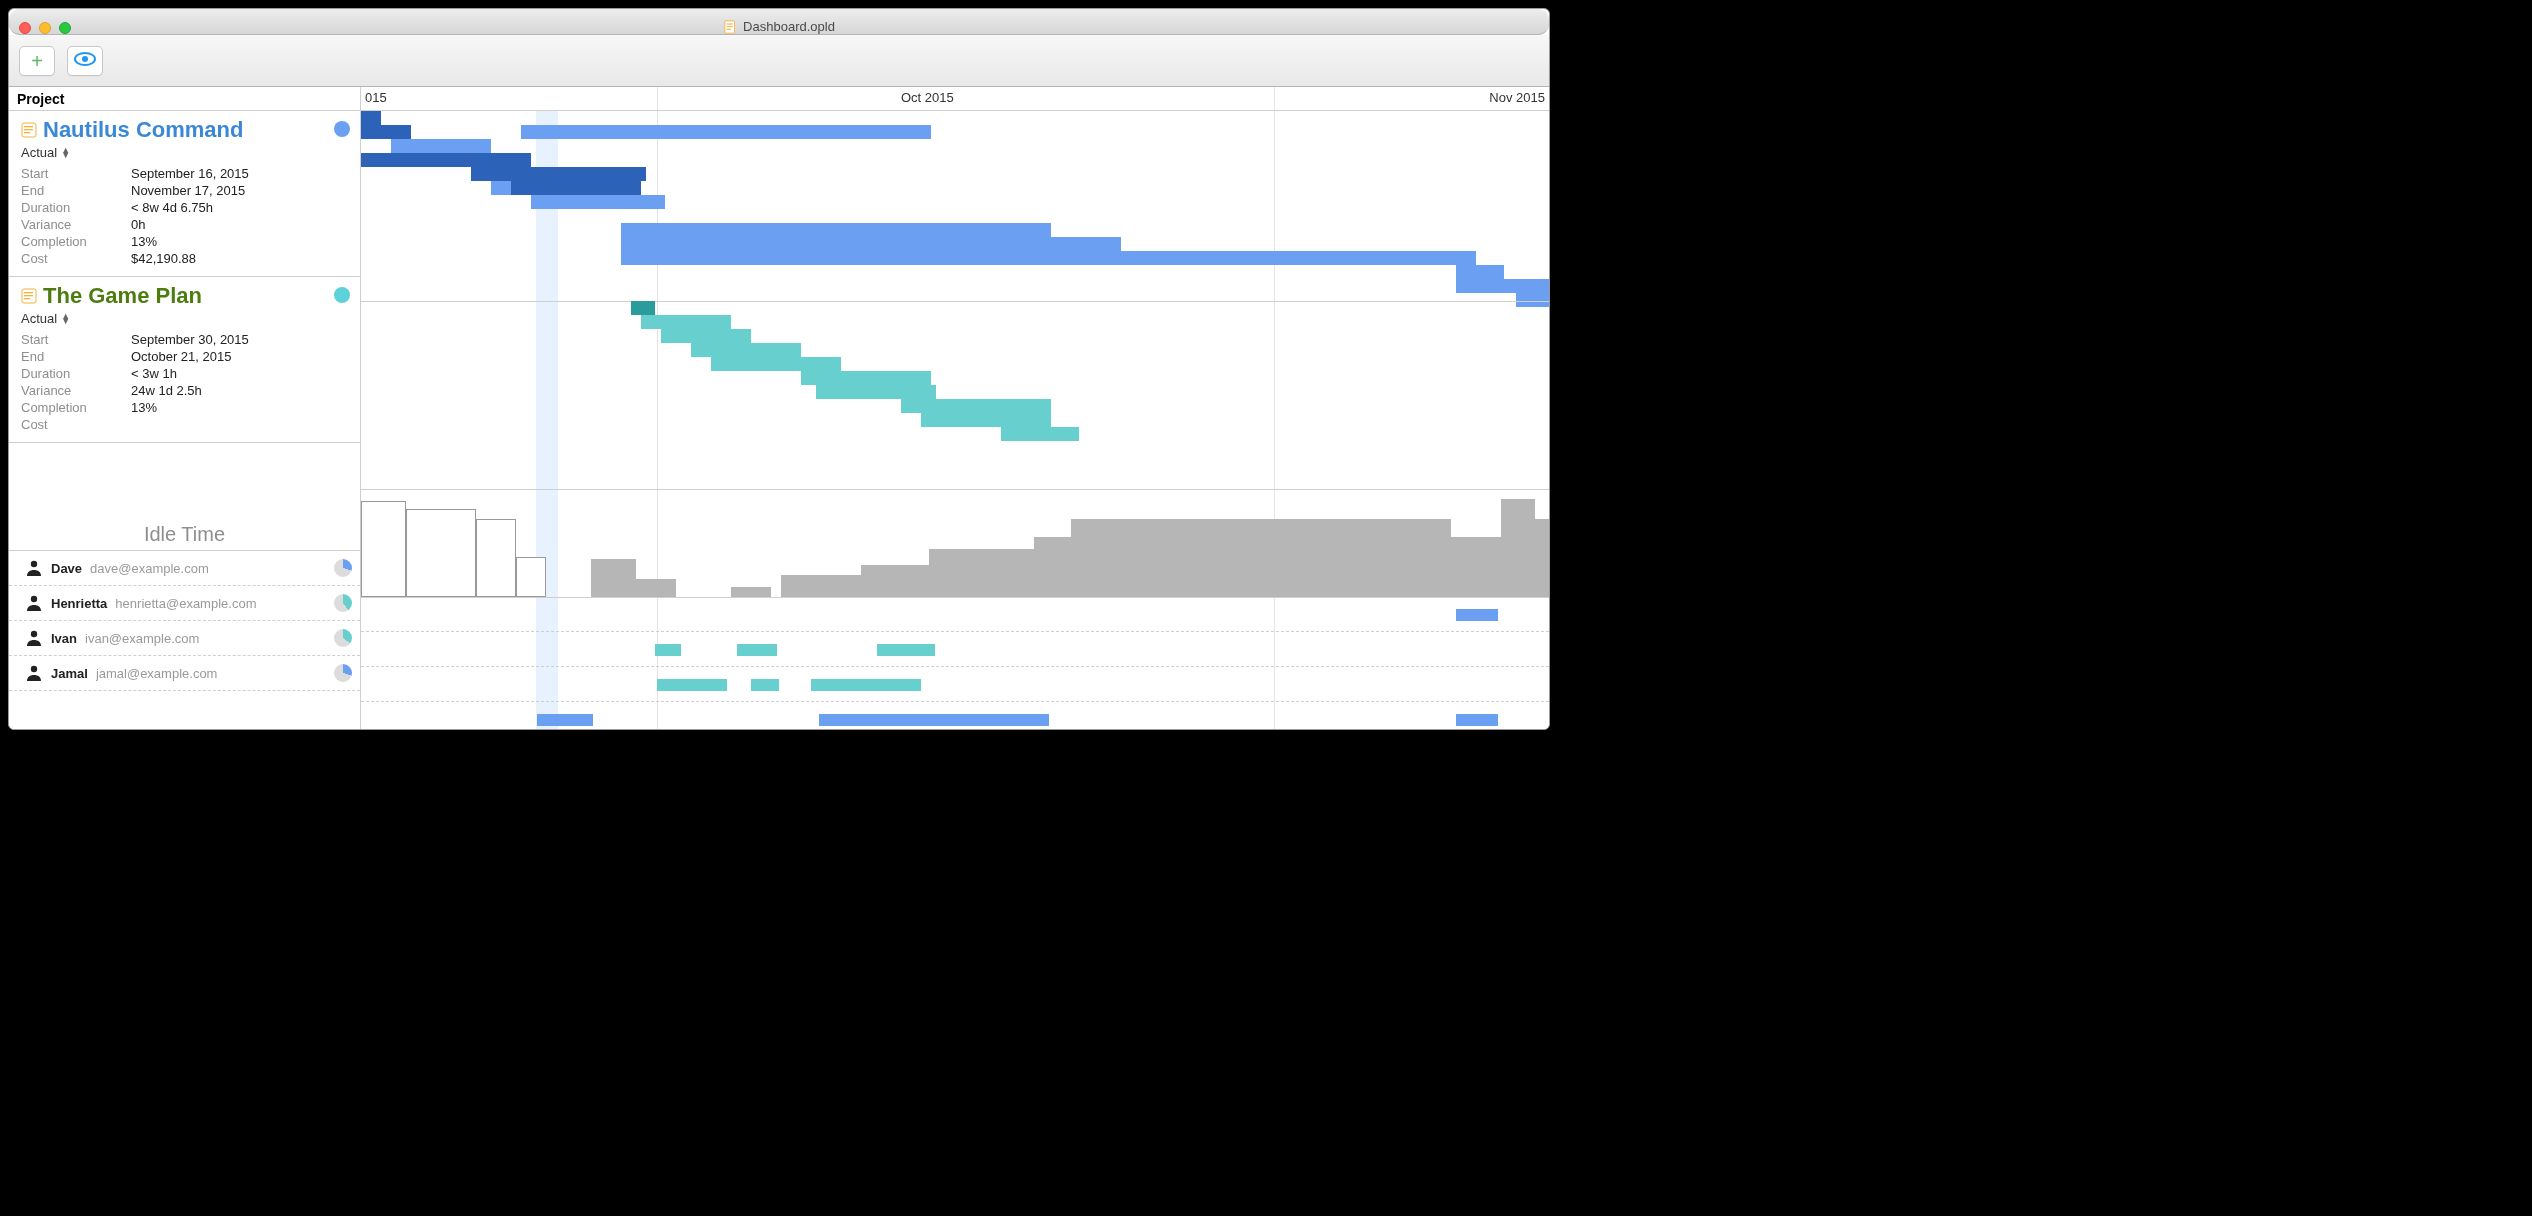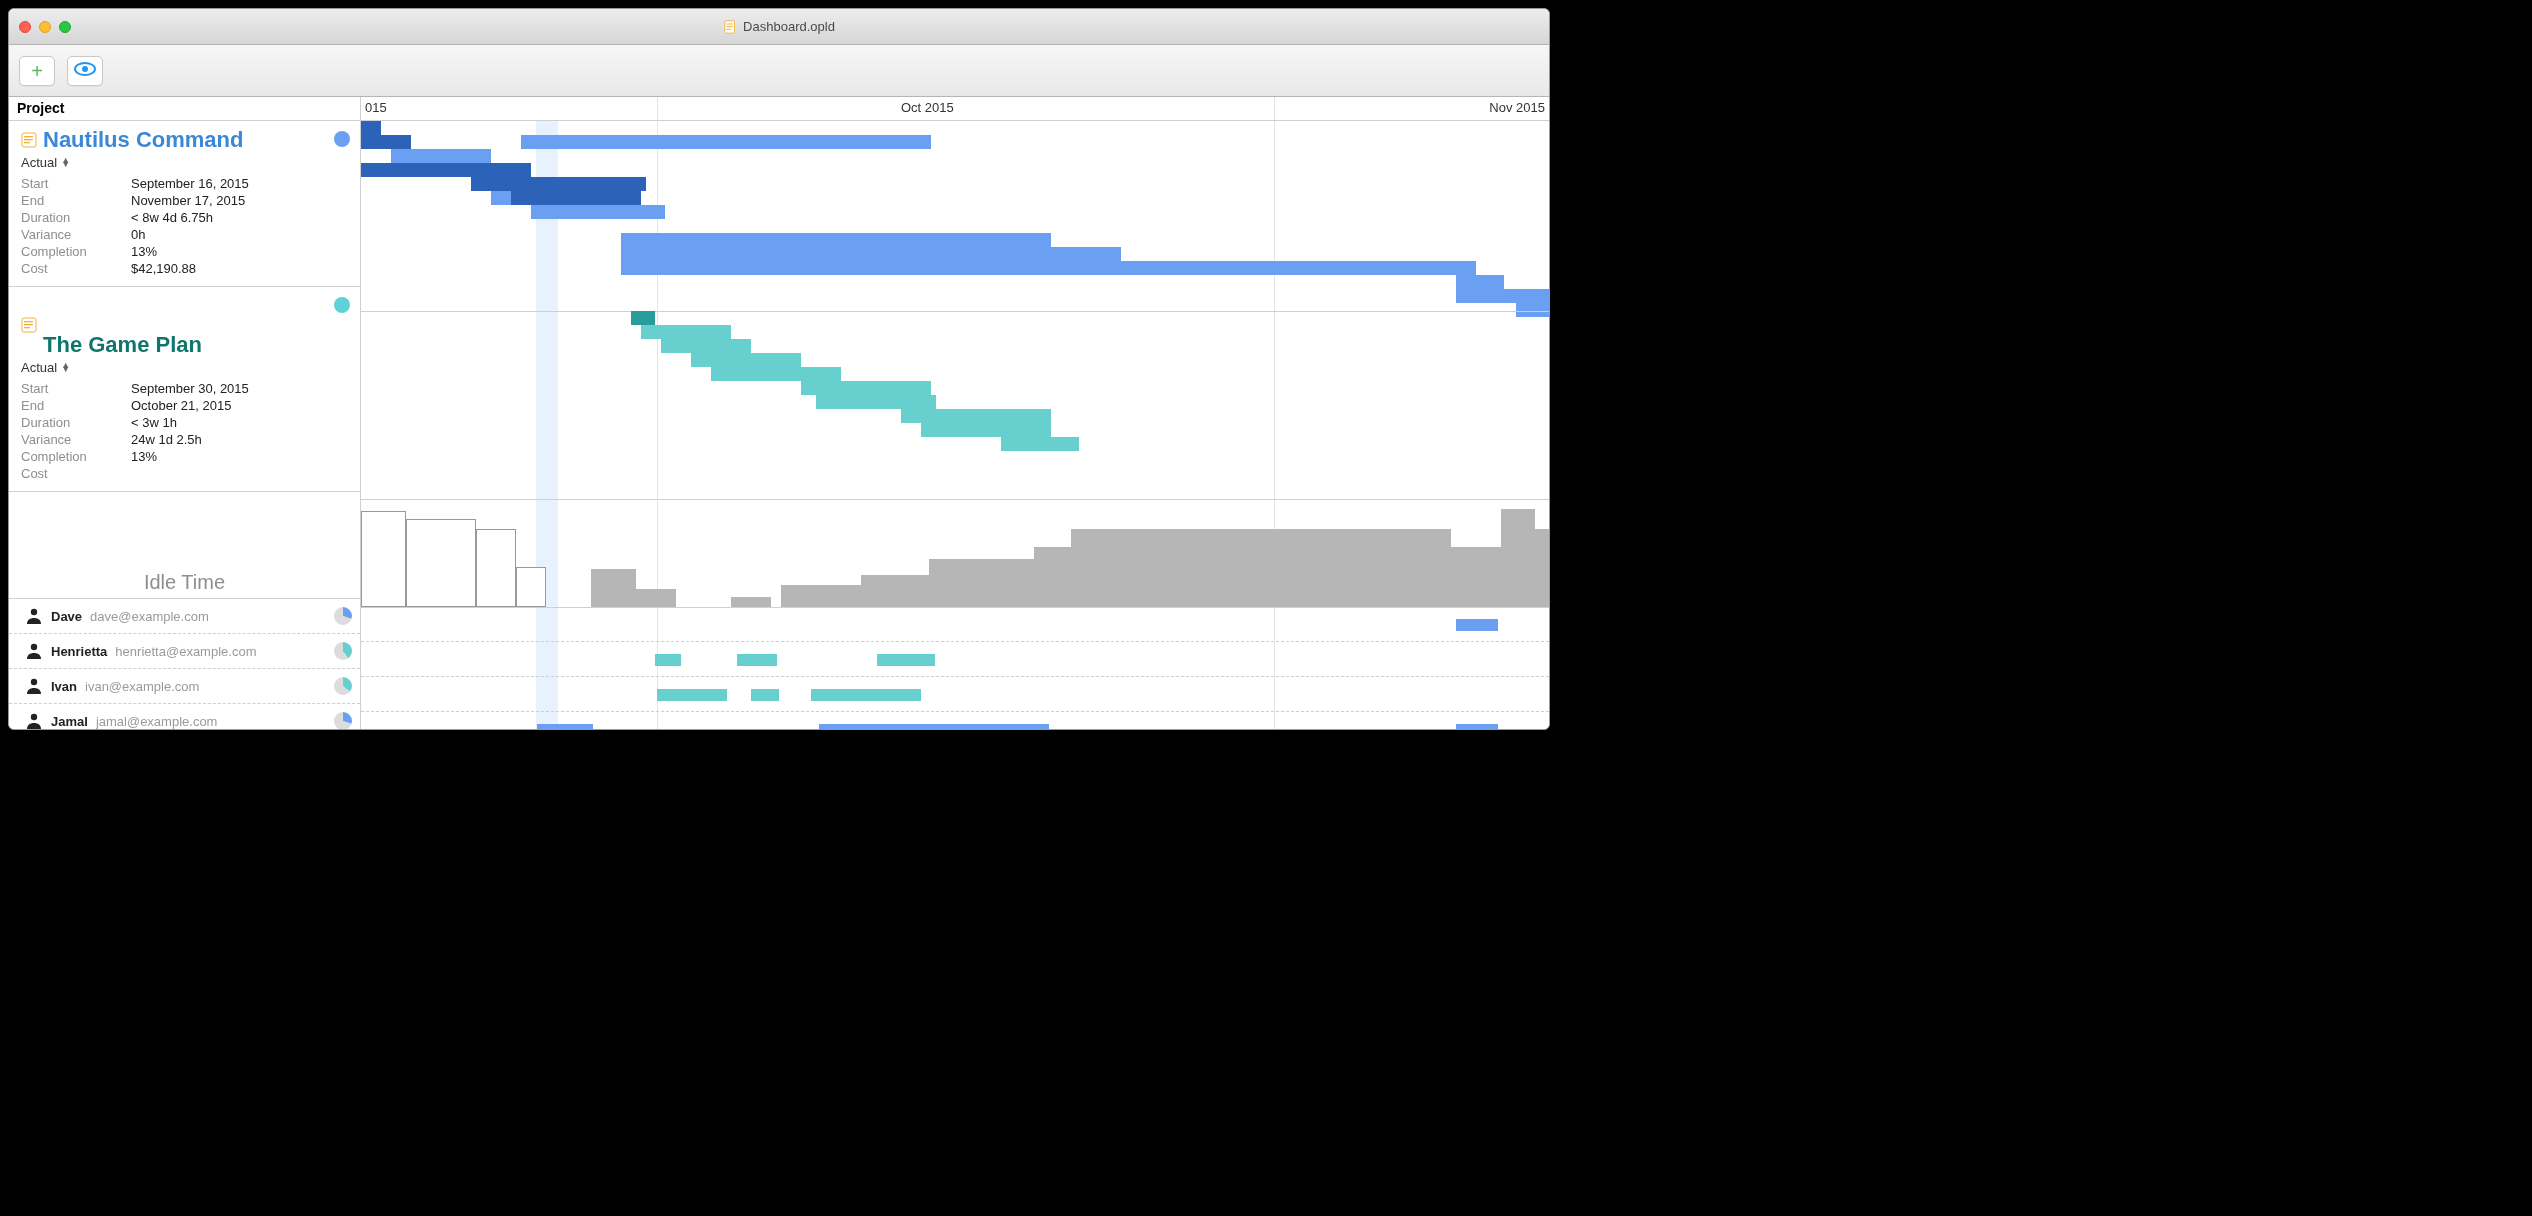--- a/index.html
+++ b/index.html
@@ -19,26 +19,27 @@
   top: 8px;
   width: 1542px;
   height: 722px;
   background: #fff;
   border-radius: 6px;
   border: 1px solid #999;
   overflow: hidden;
   box-shadow: 0 2px 12px rgba(0,0,0,0.2);
 }
 .titlebar {
-  height: 36px;
+  height: 26px;
   background: linear-gradient(#ededed, #d6d6d6);
   border-bottom: 1px solid #b5b5b5;
   display: flex;
-  align-items: center;
+  align-items: flex-end;
   position: relative;
+  border-radius: 11px;
 }
 .traffic-lights {
   display: flex;
   gap: 8px;
   padding-left: 10px;
 }
 .traffic-light { width: 12px; height: 12px; border-radius: 50%; }
 .tl-red { background: #ff5f57; border: 0.5px solid #e1483e; }
 .tl-yellow { background: #ffbd2e; border: 0.5px solid #e0a028; }
 .tl-green { background: #28c940; border: 0.5px solid #21a532; }
@@ -112,21 +113,21 @@
   align-items: center;
   gap: 6px;
 }
 .proj-icon { width:16px; height:16px; display:inline-flex; }
 .proj-icon svg { width:16px; height:16px; }
 .project-name {
   font-size: 22px;
   font-weight: 700;
   color: #3a88d6;
 }
-.project-name.teal { color: #0f766e; margin-top: 39px; }
+.project-name.teal { color: #4d7c0f; }
 .status-dot {
   width: 16px; height: 16px; border-radius: 50%;
   position: absolute;
   right: 10px;
   top: 10px;
 }
 .dot-blue { background: #6a9ff2; }
 .dot-teal { background: #5fd1d8; }
 .mode-row {
   display: flex;

